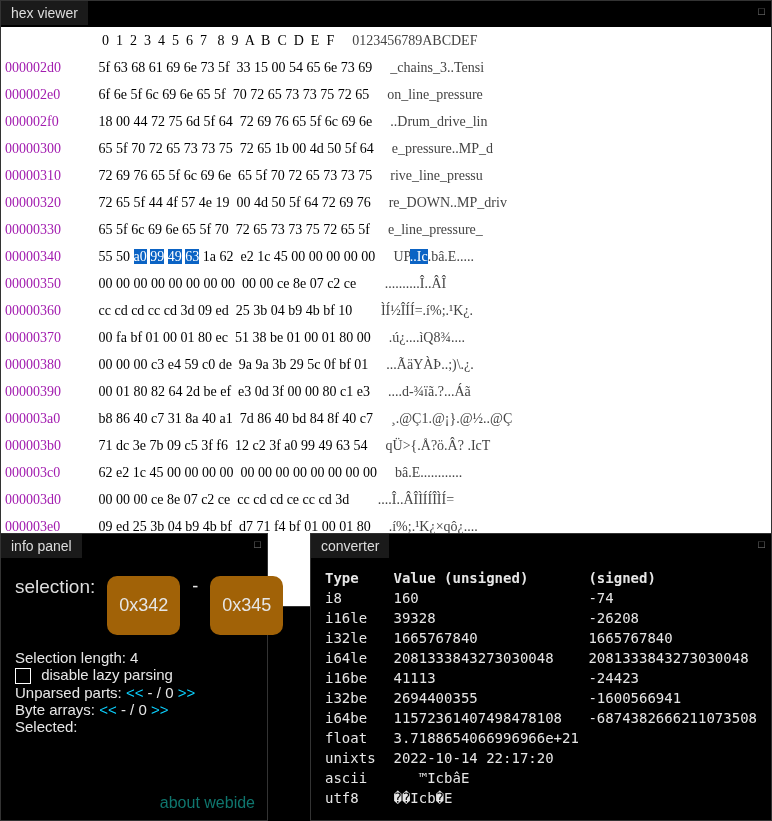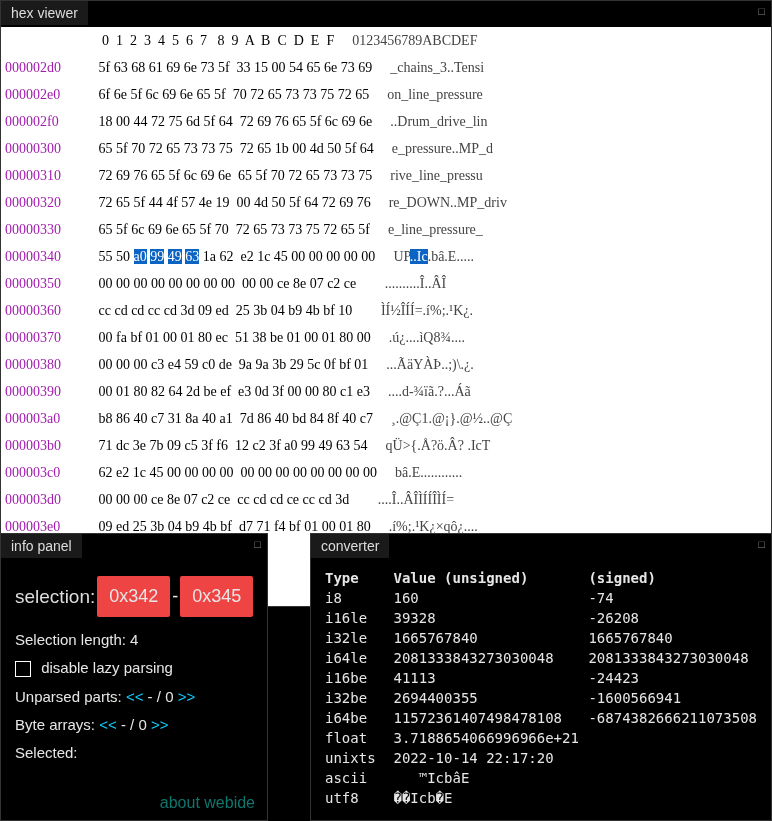--- a/index.html
+++ b/index.html
@@ -11,28 +11,28 @@
   .hex-scroll{flex:1;overflow-y:scroll;overflow-x:hidden}
   .hex-table{font-family:Liberation Serif, serif;font-size:14px;line-height:27px;white-space:pre;padding:0}
   .hex-header{color:#000;font-weight:500}
   .addr{color:#a21caf;display:inline-block;width:90px;text-align:left;padding-left:4px}
   .hexbytes{display:inline-block}
   .ascii{display:inline-block;color:#444;padding-left:18px}
   .hl-hex{background:#0b63c4;color:#fff}
   .hl-asc{background:#0b63c4;color:#fff}
   .info-panel{left:0;top:533px;width:268px;height:288px}
   .info-body{padding:10px 14px;font-size:15px}
-  .sel-row{display:flex;align-items:center;gap:2px;margin:8px 0 14px}
+  .sel-row{display:flex;align-items:flex-start;gap:12px;margin:8px 0 14px}
   .sel-label{font-size:19px;color:#ddd}
-  .sel-box{background:#ef4444;padding:10px 12px;border-radius:2px;font-size:18px}
+  .sel-box{background:#a16207;padding:19px 12px;border-radius:10px;font-size:18px}
   .sel-dash{font-size:18px}
   .chk{width:14px;height:14px;border:1px solid #fff;display:inline-block;vertical-align:middle;margin-right:6px}
   .nav{color:#0bd1ff;cursor:pointer}
   .linklike{color:#0bd1ff;cursor:pointer}
-  .info-line{margin:11px 0}
+  .info-line{margin:0 0}
   .footer-link{position:absolute;right:12px;bottom:8px;color:#0f766e;font-size:16px;cursor:pointer}
   .conv-panel{left:310px;top:533px;width:462px;height:288px}
   .conv-body{padding:10px 14px;font-family:Consolas,Menlo,monospace;font-size:14px;line-height:20px}
   .conv-table{border-collapse:collapse}
   .conv-table td{padding:0 0;white-space:pre}
   .conv-h{font-weight:700}
   .c1{width:78px}
   .c2{width:200px}
   ::-webkit-scrollbar{width:16px;background:#ddd}
   ::-webkit-scrollbar-thumb{background:#aaa}

